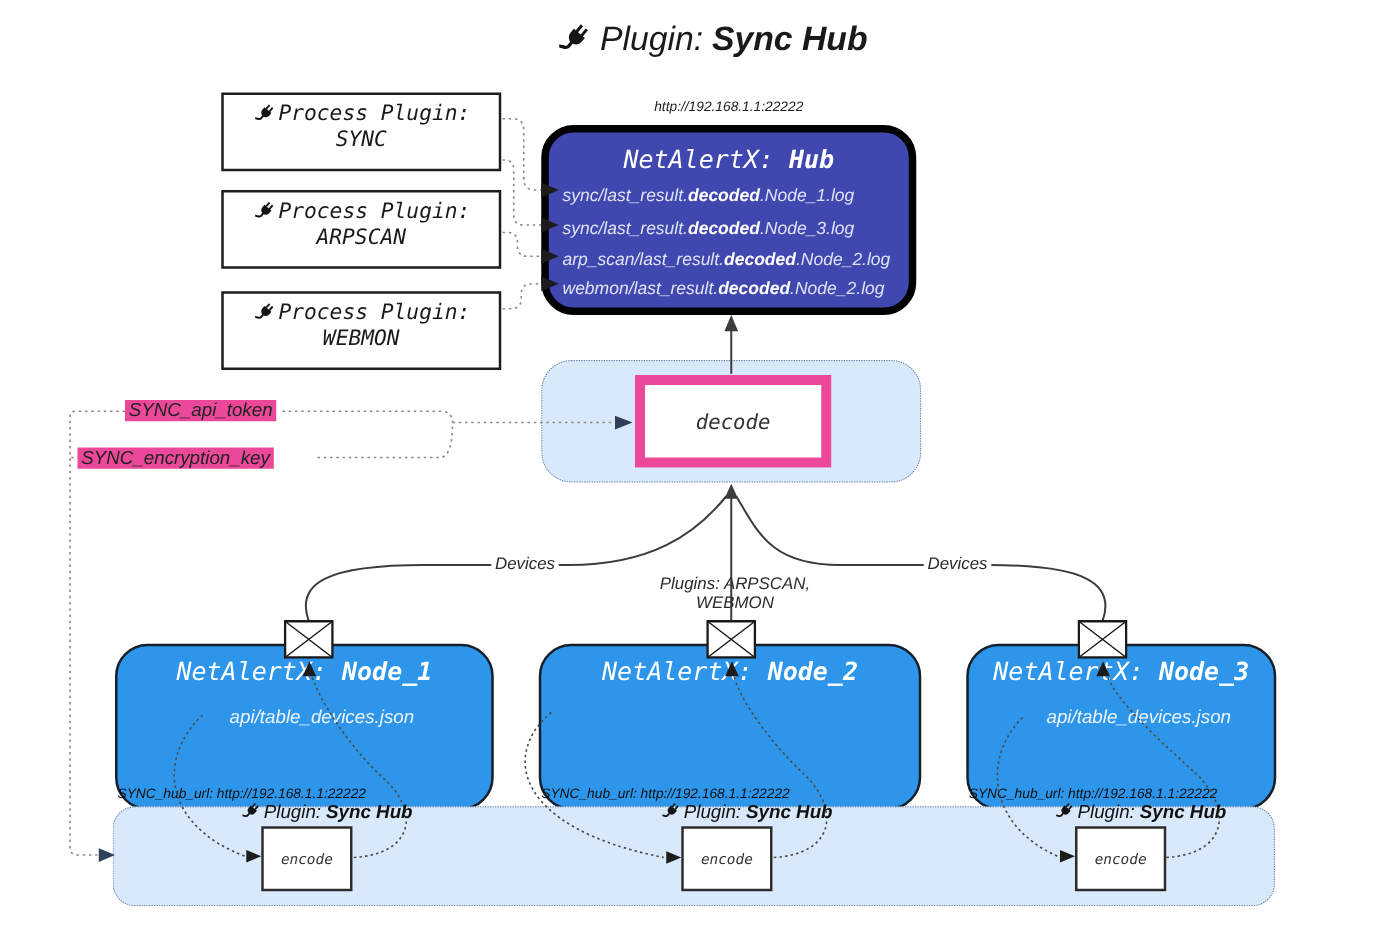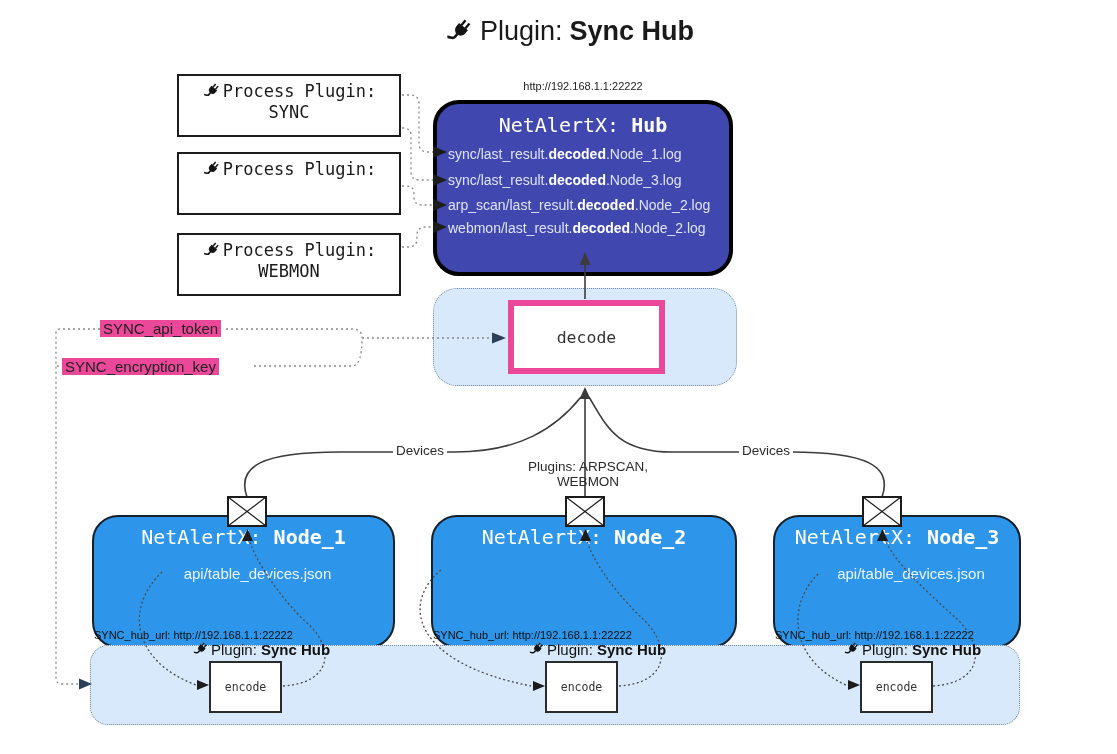--- a/index.html
+++ b/index.html
@@ -1,50 +1,50 @@
 <!DOCTYPE html>
 <html><head>
 <meta charset="utf-8">
 <style>
   html,body{margin:0;padding:0;background:#fff;}
   #canvas{position:relative;width:1117px;height:754px;background:#fff;overflow:hidden;
           font-family:"Liberation Sans",sans-serif;color:#1a1a1a;}
   .mono{font-family:"DejaVu Sans Mono",monospace;}
   svg.layer{position:absolute;left:0;top:0;pointer-events:none;}
   #under{z-index:0;} #over{z-index:3;}
-  .abs{position:absolute;}
+  .abs{position:absolute;font-style:italic;}
 
   
   .diagram-title{left:444px;top:16px;display:flex;align-items:center;font-size:27px;z-index:2;}
   .diagram-title .pfx{margin:0 7px 0 6px;}
   .diagram-title b{font-weight:bold;}
 
   
   .pbox{left:177px;width:220px;height:59px;background:#fff;border:2px solid #1c1c1c;z-index:1;}
   .pbox .r1{display:flex;align-items:center;justify-content:center;margin-top:5px;font-size:17px;}
   .pbox .r1 .t{margin-left:2px;}
   .pbox .r2{text-align:center;font-size:17px;margin-top:1px;}
 
   
   .hub-url{left:433px;top:80px;width:300px;text-align:center;font-size:11px;color:#222;z-index:1;}
-  .hub{left:433px;top:100px;width:300px;height:176px;background:#4048B0;border:4px solid #000000;
+  .hub{left:433px;top:100px;width:300px;height:152px;background:#4048B0;border:6px solid #000000;
        border-radius:26px;box-sizing:border-box;z-index:1;color:#fff;}
   .hub .ht{text-align:center;font-size:20px;margin-top:9px;color:#fff;}
   .hub .ht b{font-weight:bold;}
   .hub .hl{padding-left:11px;font-size:14px;line-height:25.5px;color:#dfe3f5;white-space:nowrap;}
   .hub .hl b{color:#fff;font-weight:bold;}
   .hub .hlines{margin-top:5px;}
 
   
   .keylabel{background:#ec4899;font-size:15px;color:#222;z-index:1;padding:0 3px;}
 
   
   .decode-wrap{left:433px;top:288px;width:304px;height:98px;background:#D8E9FB;
                border:1.6px dotted #6d87a8;border-radius:24px;box-sizing:border-box;z-index:1;}
-  .decode-box{left:508px;top:300px;width:157px;height:74px;background:#fff;border:6px solid #ec4899;
+  .decode-box{left:508px;top:300px;width:157px;height:74px;background:#fff;border:8px solid #ec4899;
               box-sizing:border-box;display:flex;align-items:center;justify-content:center;
               font-size:16.5px;color:#333;z-index:2;}
 
   
   .edge-label{background:#fff;font-size:13.5px;color:#2b2b2b;z-index:1;padding:0 3px;}
   .edge-label.nobg{background:transparent;}
 
   
   .node{top:515px;height:133px;background:#2E96EA;border:2px solid #15202b;border-radius:26px;
         box-sizing:border-box;z-index:1;color:#fff;}
@@ -119,20 +119,21 @@
         <svg width="19" height="19" viewBox="0 0 24 24">
           <g transform="rotate(40 12 12)" fill="#141414">
             <rect x="9" y="1.4" width="1.9" height="5.2"></rect>
             <rect x="13.1" y="1.4" width="1.9" height="5.2"></rect>
             <path d="M7.4,6.4 h9.2 v3.4 a4.6,4.6 0 0 1 -4.6,4.6 a4.6,4.6 0 0 1 -4.6,-4.6 z"></path>
             <path d="M12,14 v3.2 c0,2.6 -3,2.2 -4.6,3.8" fill="none" stroke="#141414" stroke-width="2.1"></path>
           </g>
         </svg>
       <span class="t">Process Plugin:</span>
       </div>
+    <div class="r2 mono">ARPSCAN</div>
   </div>
   <div class="abs pbox" style="top:233px">
     <div class="r1 mono">
         <svg width="19" height="19" viewBox="0 0 24 24">
           <g transform="rotate(40 12 12)" fill="#141414">
             <rect x="9" y="1.4" width="1.9" height="5.2"></rect>
             <rect x="13.1" y="1.4" width="1.9" height="5.2"></rect>
             <path d="M7.4,6.4 h9.2 v3.4 a4.6,4.6 0 0 1 -4.6,4.6 a4.6,4.6 0 0 1 -4.6,-4.6 z"></path>
             <path d="M12,14 v3.2 c0,2.6 -3,2.2 -4.6,3.8" fill="none" stroke="#141414" stroke-width="2.1"></path>
           </g>

